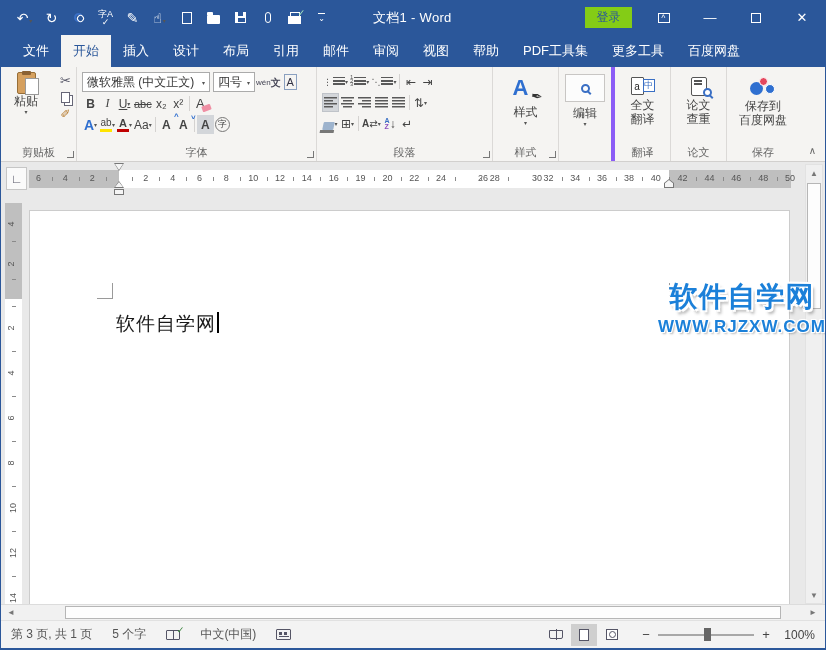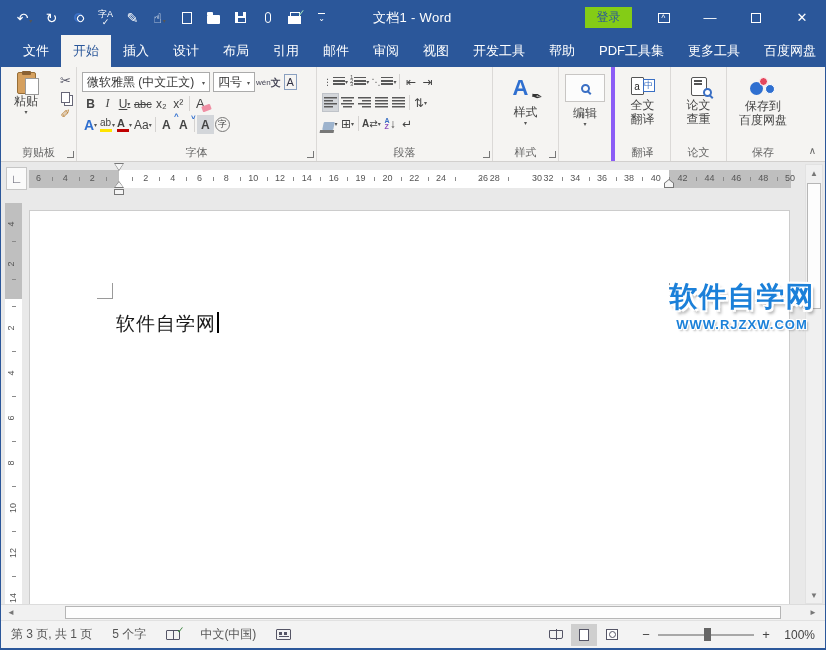--- a/index.html
+++ b/index.html
@@ -70,21 +70,21 @@
   .phon{display:flex;flex-direction:row;align-items:center;line-height:7px;font-size:8px;color:#445}
   .phon b{font-size:10px}
   .boxA{border:1px solid #8aa0c0;font-size:11px;padding:0 2px;color:#334;height:16px;display:flex;align-items:center}
   .b-bold{font-weight:bold}
   .b-italic{font-style:italic;font-family:"Liberation Serif",serif}
   .b-under{text-decoration:underline}
   .b-strike{text-decoration:line-through;font-size:11px}
   .b-clear{position:relative;font-size:13px}
   .b-clear::after{content:'';position:absolute;right:-2px;bottom:2px;width:9px;height:6px;background:#ef8fa4;border-radius:1px;transform:rotate(-20deg)}
   .b-effects{color:#2f6fd0;font-weight:bold;font-size:14px}
-  .stack{display:flex;flex-direction:column;line-height:10px}
+  .stack{display:flex;flex-direction:column;align-items:center;line-height:10px}
   .bar{width:12px;height:3px;margin-top:1px}
   .b-grow,.b-shrink{position:relative;font-size:12px;font-weight:bold}
   .b-grow::after{content:'˄';position:absolute;top:-4px;right:-4px;font-size:8px;color:#2f6fd0}
   .b-shrink::after{content:'˅';position:absolute;top:-2px;right:-4px;font-size:8px;color:#2f6fd0}
   .b-shaded{background:#d3d6da;font-weight:bold}
   .b-enclose{width:15px;height:15px;border:1px solid #777;border-radius:50%;font-size:9px;display:flex;align-items:center;justify-content:center}
 
   
   .g-para{width:176px}
   .ic-lines{width:12px;height:10px;background:repeating-linear-gradient(to bottom,#595959 0 1.4px,transparent 1.4px 3.2px)}
@@ -157,21 +157,21 @@
   .crop{position:absolute;width:16px;height:16px;border-color:#9a9a9a}
   .crop-tl{left:67px;top:72px;border-right:1px solid #9a9a9a;border-bottom:1px solid #9a9a9a}
   .crop-tr{left:639px;top:72px;border-left:1px solid #9a9a9a;border-bottom:1px solid #9a9a9a}
   .bodytext{position:absolute;left:86px;top:100px;font-size:19px;color:#1a1a1a;letter-spacing:1px;white-space:nowrap}
   .caret{display:inline-block;width:1.5px;height:21px;background:#000;vertical-align:-3px;margin-left:1px}
 
   
   .watermark{position:absolute;left:656px;top:82px;width:170px;text-align:center;z-index:60;pointer-events:none}
   .wm-title{font-size:28px;font-weight:800;letter-spacing:1px;white-space:nowrap;
     text-shadow:-2px -2px 0 #fff,2px -2px 0 #fff,-2px 2px 0 #fff,2px 2px 0 #fff,3px 4px 3px rgba(80,80,80,.45)}
-  .wm-url{font-size:13px;font-weight:bold;letter-spacing:1px;margin-top:1px;
+  .wm-url{font-size:17px;font-weight:bold;letter-spacing:1px;margin-top:1px;
     text-shadow:-1px -1px 0 #fff,1px -1px 0 #fff,-1px 1px 0 #fff,1px 1px 0 #fff,2px 2px 2px rgba(80,80,80,.4)}
 
   
   .vscroll{position:absolute;right:2px;top:164px;width:18px;height:440px;background:#f0f0f0;border:1px solid #e2e2e2;z-index:40}
   .varrow{position:absolute;left:0;right:0;height:16px;display:flex;align-items:center;justify-content:center;font-size:8px;color:#777}
   .vthumb{position:absolute;left:1px;right:1px;top:18px;height:126px;background:#fdfdfd;border:1px solid #b6b6b6}
   .hscroll{position:relative;height:16px;background:#f1f1f1;border-top:1px solid #dcdcdc}
   .harrow{position:absolute;top:0;bottom:0;width:16px;display:flex;align-items:center;justify-content:center;font-size:8px;color:#777}
   .hthumb{position:absolute;left:64px;top:1px;height:13px;width:716px;background:#fdfdfd;border:1px solid #b6b6b6}
 
@@ -253,21 +253,20 @@
     <div class="tab">文件</div>
     <div class="tabs-rest">
       <div class="tab active">开始</div>
         <div class="tab">插入</div>
         <div class="tab">设计</div>
         <div class="tab">布局</div>
         <div class="tab">引用</div>
         <div class="tab">邮件</div>
         <div class="tab">审阅</div>
         <div class="tab">视图</div>
-        <div class="tab">开发工具</div>
         <div class="tab">帮助</div>
         <div class="tab">PDF工具集</div>
         <div class="tab">更多工具</div>
         <div class="tab">百度网盘</div>
     </div>
 
   </div>
 
   <div class="ribbon">
 

